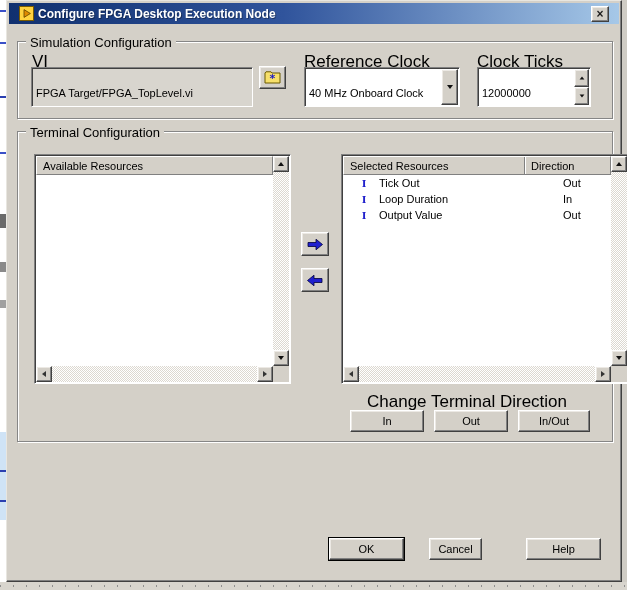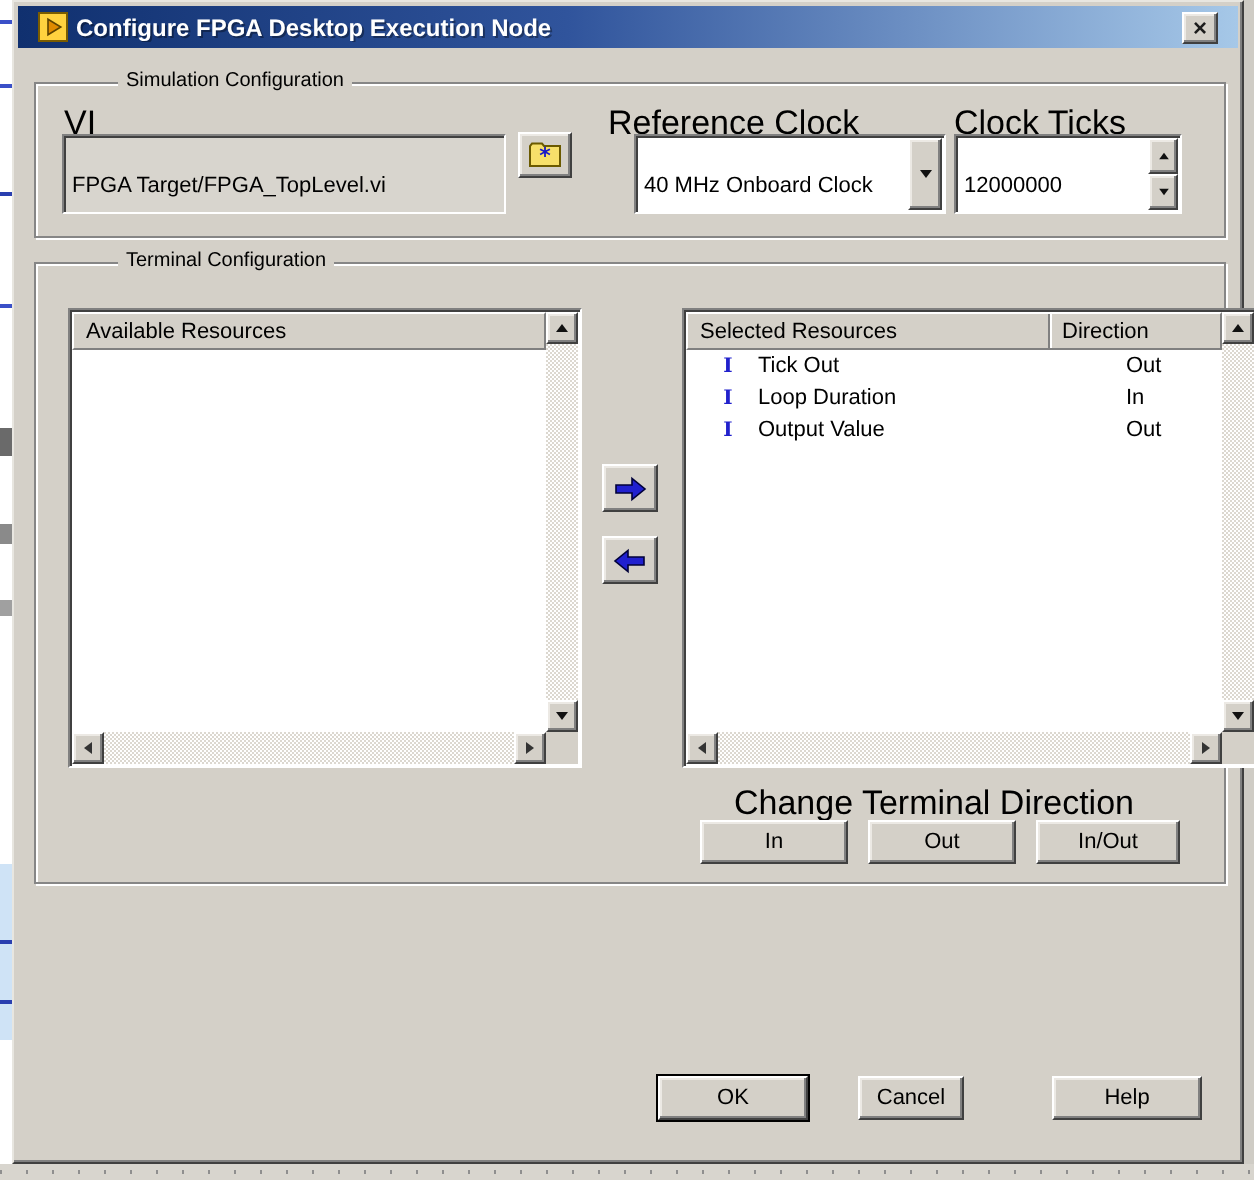--- a/index.html
+++ b/index.html
@@ -31,21 +31,21 @@
              display:flex;align-items:center;justify-content:center;line-height:1;}
 
   .btn3d{background:#d4d0c8;border:1px solid;border-color:#ffffff #404040 #404040 #ffffff;
          box-shadow:inset -1px -1px 0 #808080, inset 1px 1px 0 #ece9e4;cursor:default;}
   .default-btn{box-shadow:inset -1px -1px 0 #808080, inset 1px 1px 0 #ece9e4, 0 0 0 1px #000000;}
   .sunken{border:1px solid;border-color:#808080 #ffffff #ffffff #808080;
           box-shadow:inset 1px 1px 0 #404040;}
 
   .groupbox{border:1px solid #868686;box-shadow:1px 1px 0 #ffffff, inset 1px 1px 0 #ffffff;}
   .legend{position:absolute;top:-7px;left:8px;background:#d4d0c8;padding:0 4px;
-          font-size:10px;color:#000;white-space:nowrap;margin-left:33px;}
+          font-size:13px;color:#000;white-space:nowrap;}
 
   .lbl{font-size:17px;color:#000;white-space:nowrap;}
 
   .field{font-size:11px;color:#000;padding:19px 4px;white-space:nowrap;overflow:hidden;}
   .vi-field{background:#d8d5ce;}
   .white{background:#ffffff;}
 
   .dd-arrow-btn{position:absolute;right:1px;top:1px;bottom:1px;width:17px;
                 display:flex;align-items:center;justify-content:center;}
   .spin-col{position:absolute;right:1px;top:1px;bottom:1px;width:15px;display:flex;flex-direction:column;}
@@ -121,21 +121,21 @@
     <span>FPGA Target/FPGA_TopLevel.vi</span>
   </div>
   <div class="abs btn3d" style="left:252px;top:65px;width:27px;height:23px;display:flex;align-items:center;justify-content:center;">
     <svg width="17" height="13" viewBox="0 0 17 13">
       <path d="M1 3 L1 12 L16 12 L16 2 L8 2 L7 0.8 L2 0.8 L1 2 Z" fill="#f7e06a" stroke="#6b5a00"></path>
       <text x="8.5" y="10.5" text-anchor="middle" font-size="11" font-family="DejaVu Sans" fill="#1818c8" font-weight="bold">*</text>
     </svg>
   </div>
 
   <span class="abs lbl" style="left:297px;top:51px;">Reference Clock</span>
-  <div class="abs sunken field white" style="left:310px;top:66px;width:156px;height:17px;padding-right:20px;">
+  <div class="abs sunken field white" style="left:297px;top:66px;width:156px;height:17px;padding-right:20px;">
     <span>40 MHz Onboard Clock</span>
     <div class="btn3d dd-arrow-btn">
         <div class="t-down"></div>
       </div>
   </div>
 
   <span class="abs lbl" style="left:470px;top:51px;">Clock Ticks</span>
   <div class="abs sunken field white" style="left:470px;top:66px;width:114px;height:22px;padding-right:18px;">
     <span>12000000</span>
     <div class="spin-col">

